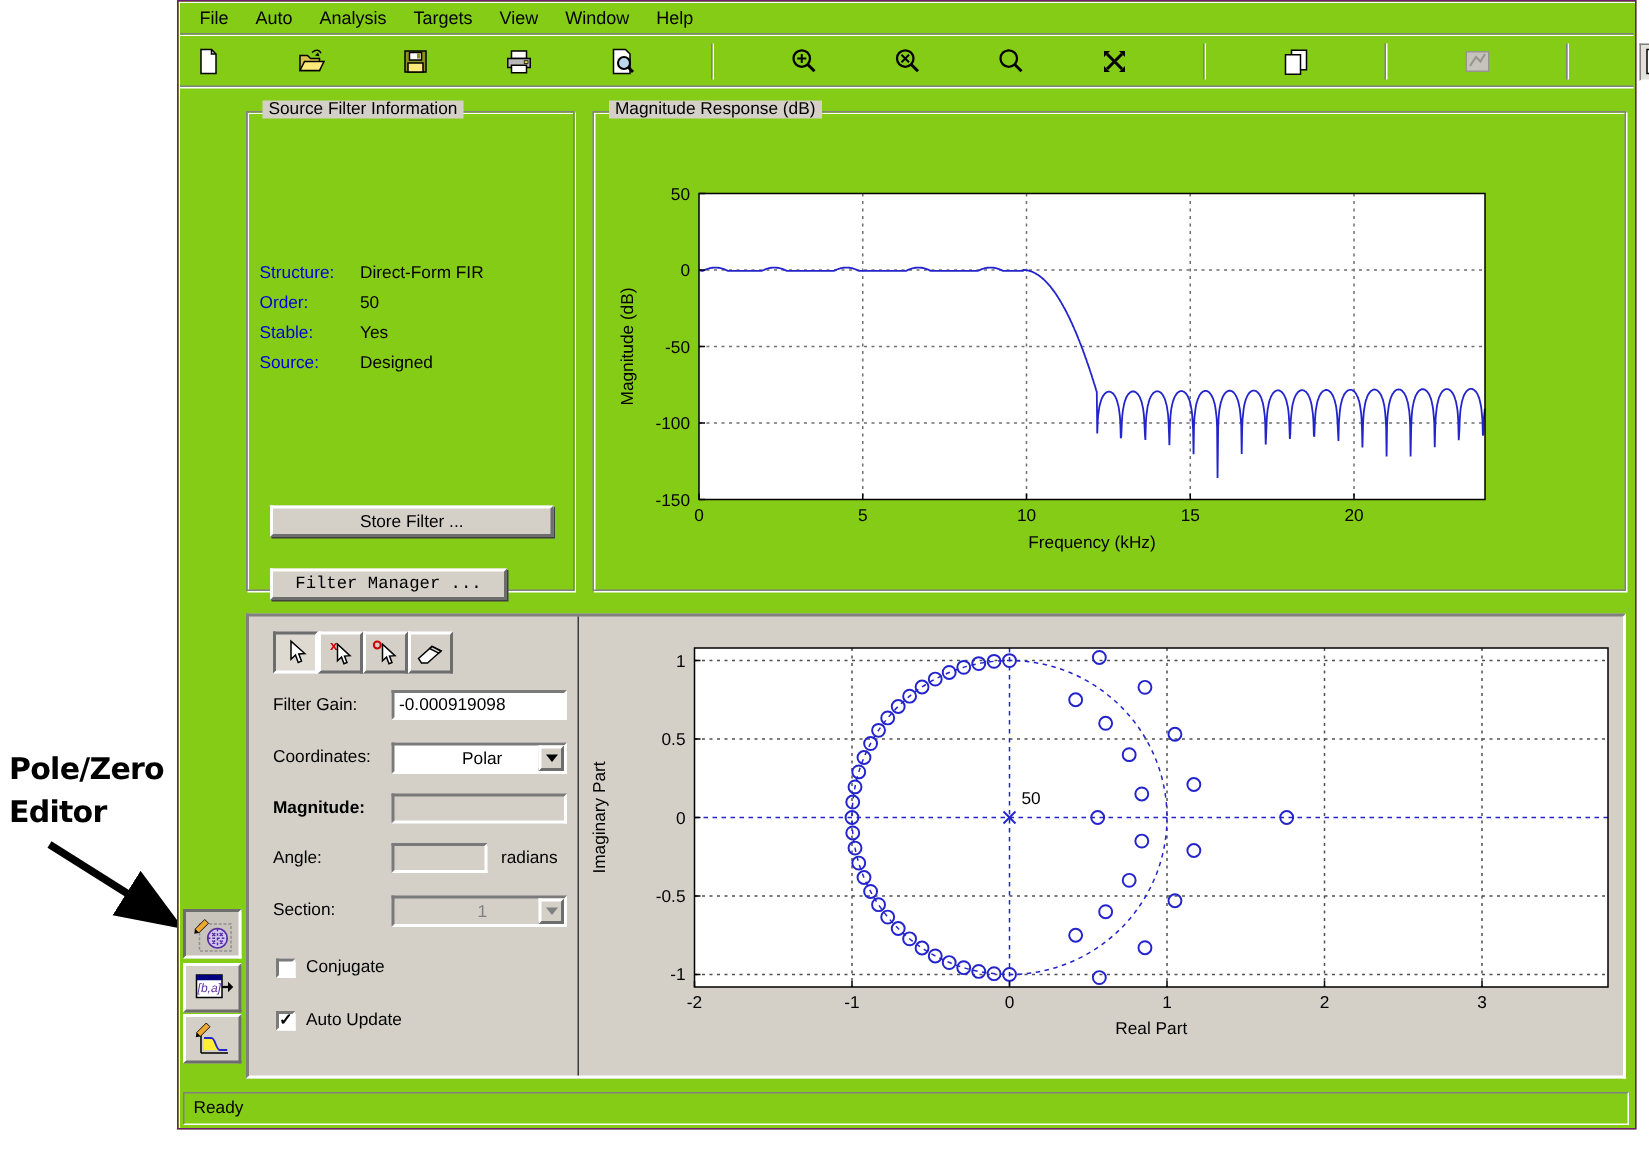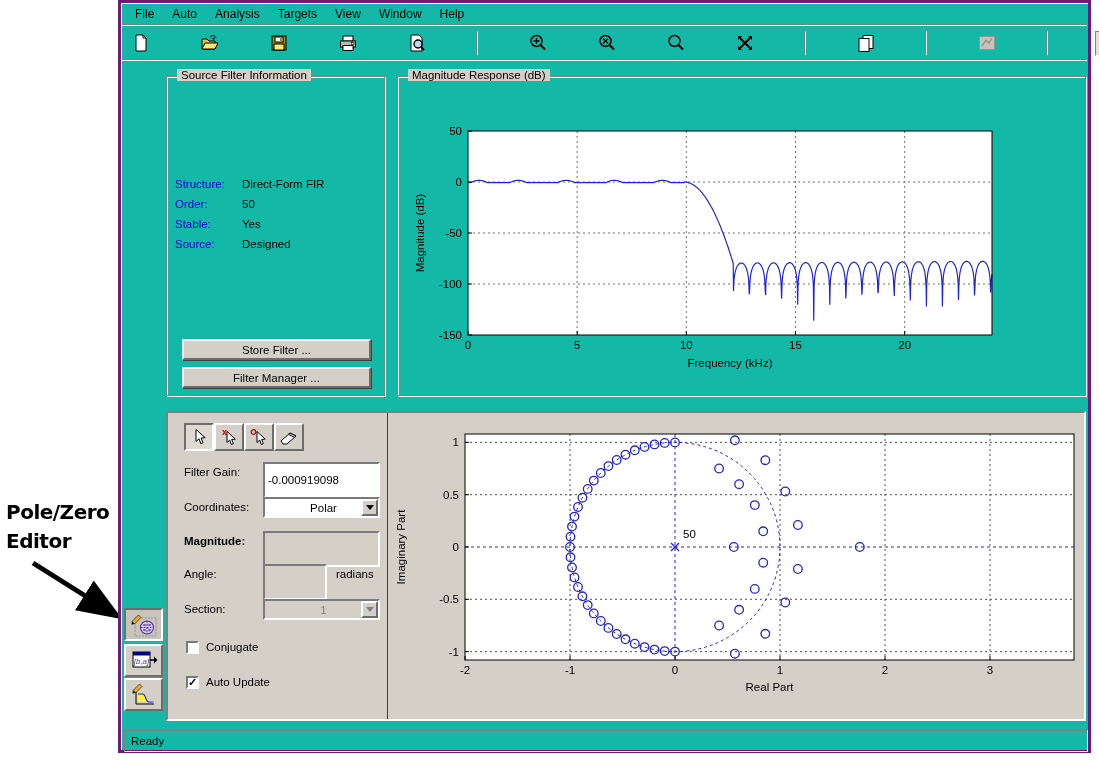--- a/index.html
+++ b/index.html
@@ -1,22 +1,22 @@
 <!DOCTYPE html>
 <html><head>
 <meta charset="utf-8">
 <style>
   html,body{margin:0;padding:0;background:#ffffff;width:1099px;height:766px;
     font-family:"Liberation Sans", sans-serif;-webkit-font-smoothing:none;}
   *{box-sizing:border-box;}
   .abs{position:absolute;}
 
   
-  #win{position:absolute;left:118px;top:0;width:973px;height:753px;background:#14b8a6;
-    border:3px solid #701a75;box-shadow:inset 1px 1px 0 #ffffff;}
+  #win{position:absolute;left:118px;top:0;width:973px;height:753px;background:#84cc16;
+    border:1px solid #701a75;box-shadow:inset 1px 1px 0 #ffffff;}
   #menubar{position:absolute;left:1px;top:1px;right:1px;height:21px;display:flex;align-items:center;
     padding-left:4px;border-bottom:1px solid #808080;box-shadow:0 1px 0 #ffffff;font-size:12px;color:#000;}
   .mi{padding:2px 9px;cursor:default;}
   #toolbar{position:absolute;left:1px;top:24px;right:1px;height:33px;display:flex;align-items:center;
     padding-left:6px;border-bottom:1px solid #808080;box-shadow:0 1px 0 #ffffff;gap:44px;}
   .tbtn{width:25px;height:25px;display:flex;align-items:center;justify-content:center;
     border:1px solid transparent;background:transparent;flex:0 0 auto;}
   .tbtn.checked{border-color:#808080 #fff #fff #808080;background:#e4e1da;}
   .tbtn.pressed-dark{border-color:#808080 #fff #fff #808080;background:#bdb9b1;}
   .tsep{width:2px;height:24px;border-left:1px solid #808080;border-right:1px solid #ffffff;margin:0 3px;flex:0 0 auto;}
@@ -35,21 +35,21 @@
   .cfi-row{display:flex;font-size:11.5px;height:20px;align-items:flex-end;}
   .cfi-label{color:#0000d8;width:67px;flex:0 0 auto;}
   .cfi-value{color:#000;}
   .wbtn{position:absolute;height:21px;background:#d4d0c8;font-size:11.5px;color:#000;
     border:2px solid;border-color:#ffffff #6d6d6d #6d6d6d #ffffff;box-shadow:1px 1px 0 #404040;
     display:flex;align-items:center;justify-content:center;cursor:default;}
 
   
   .lab{position:absolute;font-size:11.5px;color:#000;white-space:nowrap;}
   .field{position:absolute;height:20px;background:#ffffff;border:2px solid;border-color:#7a7a7a #ffffff #ffffff #7a7a7a;
-    font-family:"Liberation Sans",sans-serif;font-size:11.5px;color:#000;padding:16px 3px;}
+    font-family:"Liberation Sans",sans-serif;font-size:11.5px;color:#000;padding:0 3px;}
   .field.dis{background:#d4d0c8;color:#808080;}
   .combo{position:absolute;height:21px;background:#ffffff;border:2px solid;border-color:#7a7a7a #ffffff #ffffff #7a7a7a;
     font-size:11.5px;display:flex;align-items:center;padding-left:4px;justify-content:center;}
   .combo.dis{background:#d4d0c8;color:#808080;}
   .combo-btn{position:absolute;right:0;top:0;bottom:0;width:17px;background:#d4d0c8;
     border:2px solid;border-color:#ffffff #6d6d6d #6d6d6d #ffffff;display:flex;align-items:center;justify-content:center;}
   .combo-arrow{width:0;height:0;border-left:4px solid transparent;border-right:4px solid transparent;border-top:5px solid #000;}
   .combo.dis .combo-arrow{border-top-color:#808080;}
   .checkbox{position:absolute;width:13px;height:13px;background:#ffffff;border:2px solid;
     border-color:#7a7a7a #ffffff #ffffff #7a7a7a;font-size:11px;line-height:9px;color:#000;text-align:center;}
@@ -289,21 +289,21 @@
       <div class="cfi-row">
           <span class="cfi-label">Stable:</span>
           <span class="cfi-value">Yes</span>
         </div>
       <div class="cfi-row">
           <span class="cfi-label">Source:</span>
           <span class="cfi-value">Designed</span>
         </div>
     </div>
     <button class="wbtn" style="left:15px;top:262px;width:189px;">Store Filter ...</button>
-    <button class="wbtn" style="left:15px;top:290px;width:189px;">Filter Manager ...</button>
+    <button class="wbtn" style="left:15px;top:304px;width:158px;font-family:Liberation Mono, monospace;">Filter Manager ...</button>
   </div>
 
   <div class="groupbox" style="left:276px;top:73px;width:689px;height:320px;">
     <span class="legend">Magnitude Response (dB)</span>
     <svg id="magplot" width="681" height="316" style="position:absolute;left:1px;top:1px;">
         <rect x="69" y="53" width="524" height="204" fill="#fff"></rect>
         <g stroke="#707070" stroke-dasharray="2 3">
           <line x1="178.16666666666669" y1="53" x2="178.16666666666669" y2="257"></line>
           <line x1="287.33333333333337" y1="53" x2="287.33333333333337" y2="257"></line>
           <line x1="396.5" y1="53" x2="396.5" y2="257"></line>

